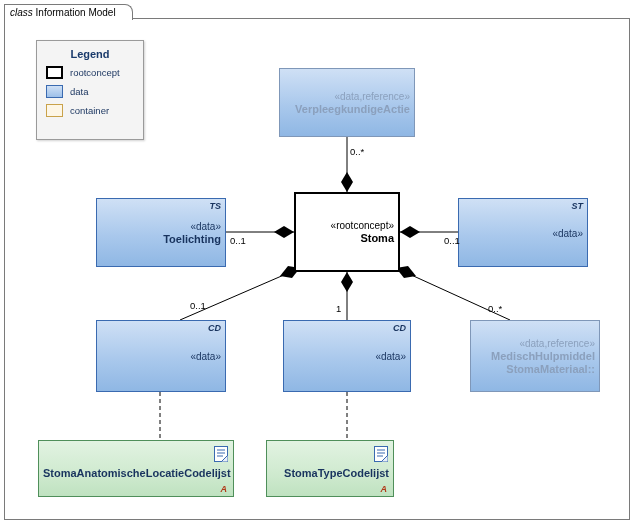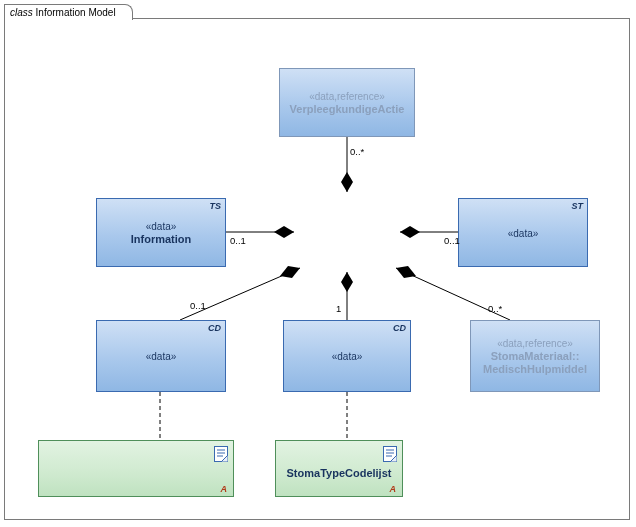--- a/index.html
+++ b/index.html
@@ -54,21 +54,21 @@
     top: 0;
     width: 636px;
     height: 527px;
     pointer-events: none;
   }
   
   .node {
     position: absolute;
     box-sizing: border-box;
     border: 1px solid #31538f;
-    text-align: center;
+    text-align: right;
     font-size: 10.5px;
     color: #18335e;
     overflow: hidden;
   }
   .node .stereo {
     display: block;
     font-size: 10px;
     line-height: 13px;
     font-weight: normal;
   }
@@ -210,34 +210,55 @@
     <line x1="347" y1="272" x2="347" y2="320" stroke="#000000" stroke-width="1"></line>
     <polygon points="347,272 341,282 347,292 353,282" fill="#000000"></polygon>
 
     <line x1="396" y1="268" x2="510" y2="320" stroke="#000000" stroke-width="1"></line>
     <polygon points="396,268 408,266 416,276 404,278" fill="#000000"></polygon>
 
     <line x1="160" y1="392" x2="160" y2="440" stroke="#000000" stroke-width="1" stroke-dasharray="4,3"></line>
     <line x1="347" y1="392" x2="347" y2="440" stroke="#000000" stroke-width="1" stroke-dasharray="4,3"></line>
   </svg>
 
+  <div class="legend">
+    <div class="legend-title">Legend</div>
+    <div class="legend-row">
+      <span class="legend-sw sw-root"></span>
+      <span class="legend-label">rootconcept</span>
+    </div>
+    <div class="legend-row">
+      <span class="legend-sw sw-data"></span>
+      <span class="legend-label">data</span>
+    </div>
+    <div class="legend-row">
+      <span class="legend-sw sw-cont"></span>
+      <span class="legend-label">container</span>
+    </div>
+  </div>
 
   <div class="node ref-node" style="left:279px; top:68px; width:136px; height:69px;">
     <div class="node-inner">
       <span class="stereo">«data,reference»</span>
       <span class="nm">VerpleegkundigeActie</span>
     </div>
   </div>
 
+  <div class="node root-node" style="left:294px; top:192px; width:106px; height:80px;">
+    <div class="node-inner">
+      <span class="stereo">«rootconcept»</span>
+      <span class="nm">Stoma</span>
+    </div>
+  </div>
 
   <div class="node data-node" style="left:96px; top:198px; width:130px; height:69px;">
     <span class="corner">TS</span>
     <div class="node-inner">
       <span class="stereo">«data»</span>
-      <span class="nm">Information</span>
+      <span class="nm">Toelichting</span>
     </div>
   </div>
 
   <div class="node data-node" style="left:458px; top:198px; width:130px; height:69px;">
     <span class="corner">ST</span>
     <div class="node-inner">
       <span class="stereo">«data»</span>
     </div>
   </div>
 
@@ -251,37 +272,40 @@
   <div class="node data-node" style="left:283px; top:320px; width:128px; height:72px;">
     <span class="corner">CD</span>
     <div class="node-inner">
       <span class="stereo">«data»</span>
     </div>
   </div>
 
   <div class="node ref-node" style="left:470px; top:320px; width:130px; height:72px;">
     <div class="node-inner">
       <span class="stereo">«data,reference»</span>
+      <span class="nm">MedischHulpmiddel</span>
       <span class="nm">StomaMateriaal::</span>
-      <span class="nm">MedischHulpmiddel</span>
     </div>
   </div>
 
   <div class="node code-node" style="left:38px; top:440px; width:196px; height:57px;">
+    <div class="node-inner" style="top:26px; transform:none;">
+      <span class="nm">StomaAnatomischeLocatieCodelijst</span>
+    </div>
     <svg class="doc-icon" viewBox="0 0 14 16">
       <rect x="0.5" y="0.5" width="13" height="15" fill="#ffffff" stroke="#3a6ab0"></rect>
       <line x1="3" y1="4" x2="11" y2="4" stroke="#3a6ab0"></line>
       <line x1="3" y1="7" x2="11" y2="7" stroke="#3a6ab0"></line>
       <line x1="3" y1="10" x2="9" y2="10" stroke="#3a6ab0"></line>
       <polygon points="7,16 14,16 14,9" fill="#e8eef8" stroke="#3a6ab0"></polygon>
     </svg>
     <span class="a-mark">A</span>
   </div>
 
-  <div class="node code-node" style="left:275px; top:440px; width:128px; height:57px;">
+  <div class="node code-node" style="left:266px; top:440px; width:128px; height:57px;">
     <div class="node-inner" style="top:26px; transform:none;">
       <span class="nm">StomaTypeCodelijst</span>
     </div>
     <svg class="doc-icon" viewBox="0 0 14 16">
       <rect x="0.5" y="0.5" width="13" height="15" fill="#ffffff" stroke="#3a6ab0"></rect>
       <line x1="3" y1="4" x2="11" y2="4" stroke="#3a6ab0"></line>
       <line x1="3" y1="7" x2="11" y2="7" stroke="#3a6ab0"></line>
       <line x1="3" y1="10" x2="9" y2="10" stroke="#3a6ab0"></line>
       <polygon points="7,16 14,16 14,9" fill="#e8eef8" stroke="#3a6ab0"></polygon>
     </svg>

